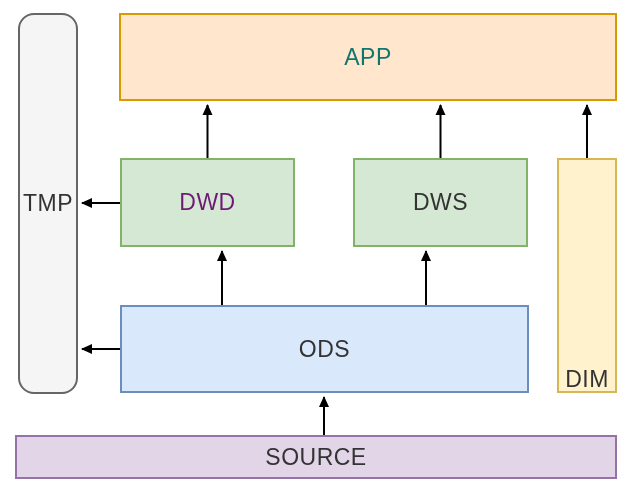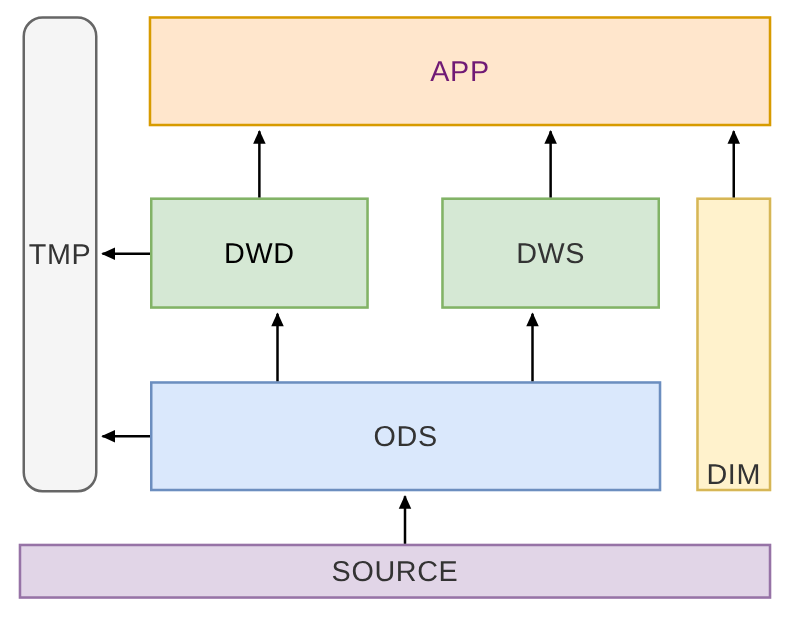--- a/index.html
+++ b/index.html
@@ -36,25 +36,25 @@
 </style>
 </head>
 <body>
 
 <div class="canvas" style="width: 641px; height: 504px; background: rgb(255, 255, 255);">
 
   <div class="node" style="left: 18px; top: 13px; width: 60px; height: 381px; background: rgb(245, 245, 245); border-color: rgb(102, 102, 102); color: rgb(51, 51, 51); border-radius: 16px;">
     <span class="label">TMP</span>
   </div>
 
-  <div class="node" style="left: 119px; top: 13px; width: 498px; height: 88px; background: rgb(255, 230, 204); border-color: rgb(215, 155, 0); color: #701a75;">
+  <div class="node" style="left: 119px; top: 13px; width: 498px; height: 88px; background: rgb(255, 230, 204); border-color: rgb(215, 155, 0); color: #0f766e;">
     <span class="label">APP</span>
   </div>
 
-  <div class="node" style="left: 120px; top: 158px; width: 175px; height: 89px; background: rgb(213, 232, 212); border-color: rgb(130, 179, 102); color: #000000;">
+  <div class="node" style="left: 120px; top: 158px; width: 175px; height: 89px; background: rgb(213, 232, 212); border-color: rgb(130, 179, 102); color: #701a75;">
     <span class="label">DWD</span>
   </div>
 
   <div class="node" style="left: 353px; top: 158px; width: 175px; height: 89px; background: rgb(213, 232, 212); border-color: rgb(130, 179, 102); color: rgb(51, 51, 51);">
     <span class="label">DWS</span>
   </div>
 
   <div class="node" style="left: 557px; top: 158px; width: 60px; height: 235px; background: rgb(255, 242, 204); border-color: rgb(214, 182, 86); color: rgb(51, 51, 51); align-items: flex-end;">
     <span class="label">DIM</span>
   </div>

